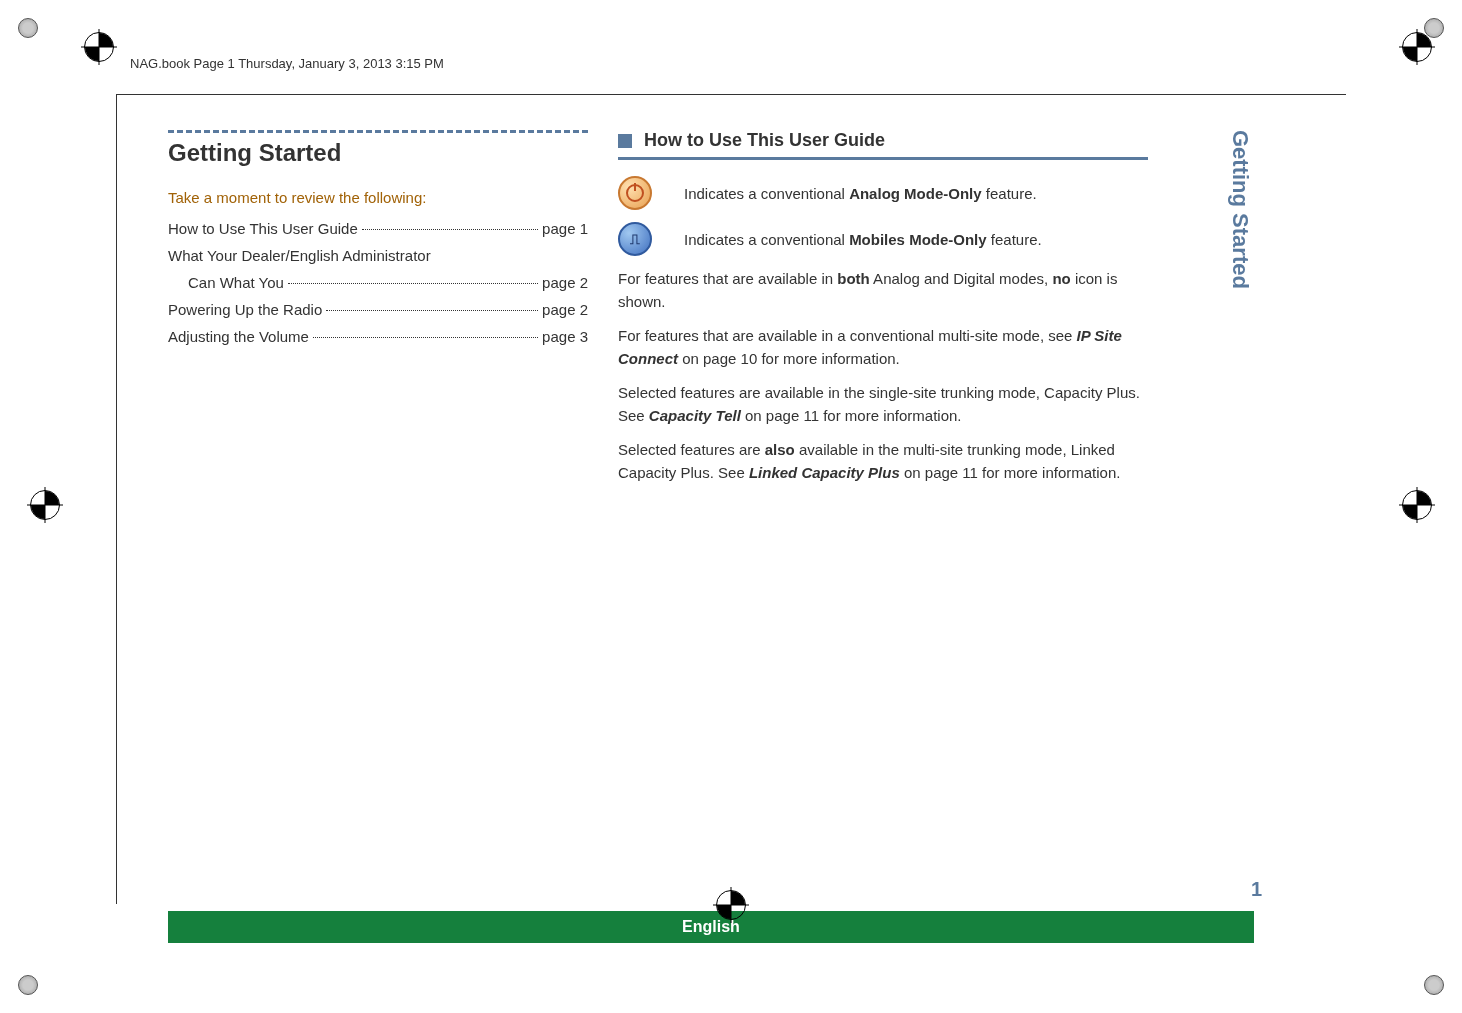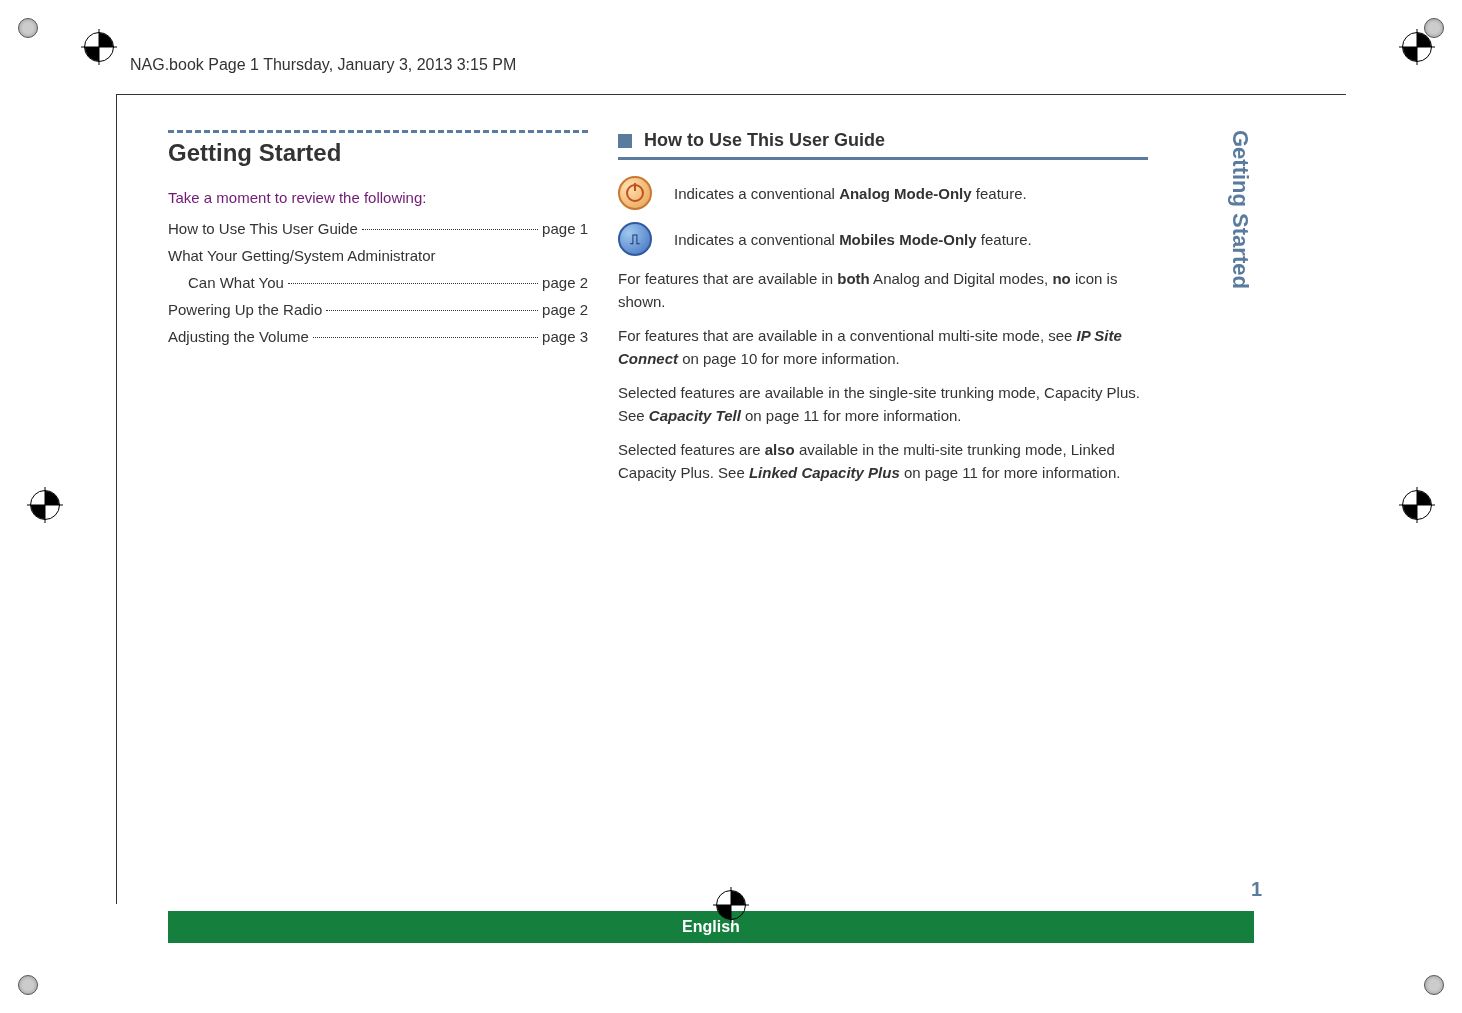--- a/index.html
+++ b/index.html
@@ -12,21 +12,21 @@
       background: #fff;
       width: 1462px;
       height: 1013px;
       position: relative;
       overflow: hidden;
     }
     .header-text {
       position: absolute;
       top: 56px;
       left: 130px;
-      font-size: 16px;
+      font-size: 13px;
       color: #333;
       text-align: right;
     }
     .content-area {
       position: absolute;
       top: 130px;
       left: 168px;
       width: 1010px;
       height: 720px;
       display: flex;
@@ -43,21 +43,21 @@
       margin-bottom: 6px;
     }
     .section-title {
       font-size: 24px;
       font-weight: bold;
       color: #333;
       margin-bottom: 20px;
     }
     .intro-text {
       font-size: 15px;
-      color: #701a75;
+      color: #a16207;
       margin-bottom: 10px;
       line-height: 1.4;
     }
     .toc-item {
       font-size: 15px;
       color: #333;
       display: flex;
       justify-content: space-between;
       margin-bottom: 6px;
       line-height: 1.4;
@@ -94,21 +94,21 @@
     }
     .para {
       font-size: 15px;
       color: #333;
       line-height: 1.5;
       margin-bottom: 12px;
     }
     .icon-row {
       display: flex;
       align-items: center;
-      gap: 22px;
+      gap: 32px;
       margin-bottom: 12px;
     }
     .icon-circle {
       width: 34px;
       height: 34px;
       border-radius: 50%;
       display: flex;
       align-items: center;
       justify-content: center;
       position: relative;
@@ -288,21 +288,21 @@
   <div class="left-col">
     <div class="dashed-line"></div>
     <h1 class="section-title">Getting Started</h1>
     <p class="intro-text">Take a moment to review the following:</p>
     <div class="toc-item">
       <span>How to Use This User Guide</span>
       <span class="toc-dots"></span>
       <span>page 1</span>
     </div>
     <div class="toc-item">
-      <span>What Your Getting/System Administrator</span>
+      <span>What Your Dealer/English Administrator</span>
     </div>
     <div class="toc-item toc-item-indent">
       <span>Can What You</span>
       <span class="toc-dots"></span>
       <span>page 2</span>
     </div>
     <div class="toc-item">
       <span>Powering Up the Radio</span>
       <span class="toc-dots"></span>
       <span>page 2</span>

